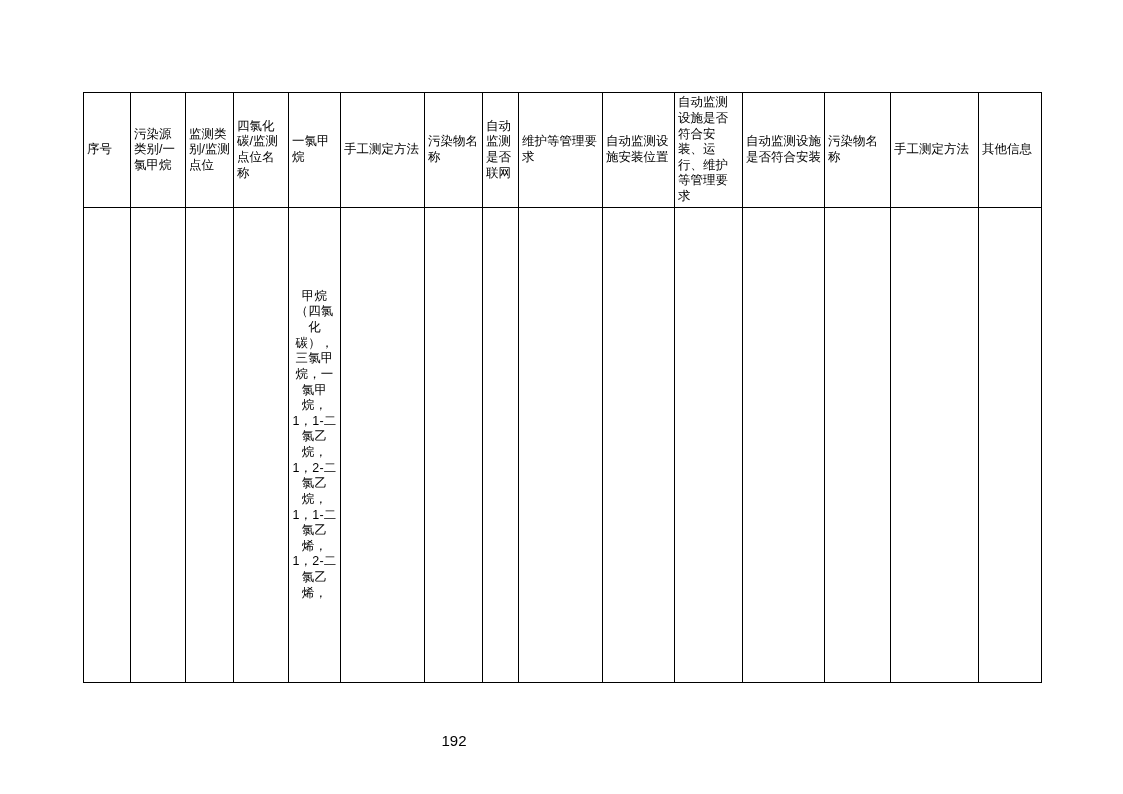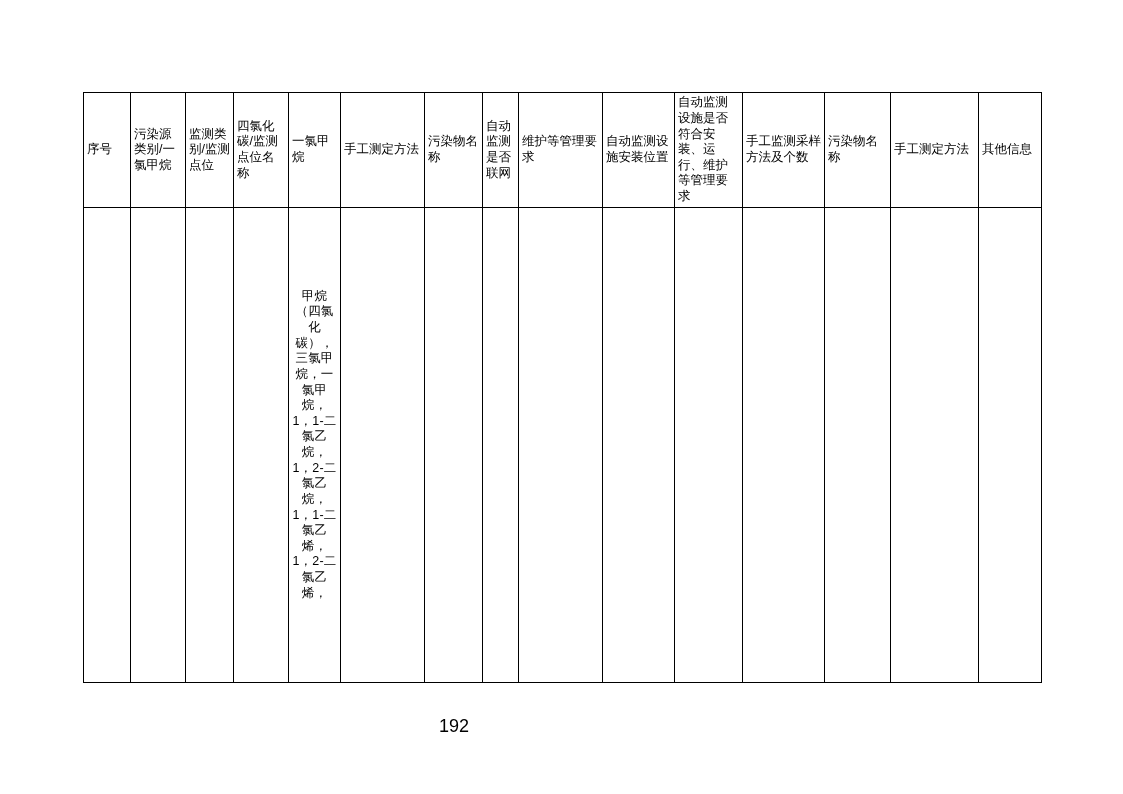--- a/index.html
+++ b/index.html
@@ -55,24 +55,24 @@
     text-align: center;
     vertical-align: top;
     padding-top: 10px;
     font-size: 12.5px;
     line-height: 1.55;
     letter-spacing: 0.2px;
   }
   .pagenum {
     position: absolute;
     left: 0;
-    top: 716px;
+    top: 732px;
     width: 908px;
     text-align: center;
-    font-size: 18px;
+    font-size: 15px;
     color: #000000;
   }
   
   col.c0 { width: 47px; }
   col.c1 { width: 55px; }
   col.c2 { width: 48px; }
   col.c3 { width: 55px; }
   col.c4 { width: 52px; }
   col.c5 { width: 84px; }
   col.c6 { width: 58px; }
@@ -114,21 +114,21 @@
           <th>污染源类别/一氯甲烷</th>
           <th>监测类别/监测点位</th>
           <th>四氯化碳/监测点位名称</th>
           <th>一氯甲烷</th>
           <th>手工测定方法</th>
           <th>污染物名称</th>
           <th>自动监测是否联网</th>
           <th>维护等管理要求</th>
           <th>自动监测设施安装位置</th>
           <th>自动监测设施是否符合安装、运行、维护等管理要求</th>
-          <th>手工监测采样方法及个数</th>
+          <th>自动监测设施是否符合安装</th>
           <th>污染物名称</th>
           <th>手工测定方法</th>
           <th>其他信息</th>
         </tr>
       </thead>
       <tbody>
         <tr>
           <td class="body-cell"></td>
           <td class="body-cell"></td>
           <td class="body-cell"></td>

